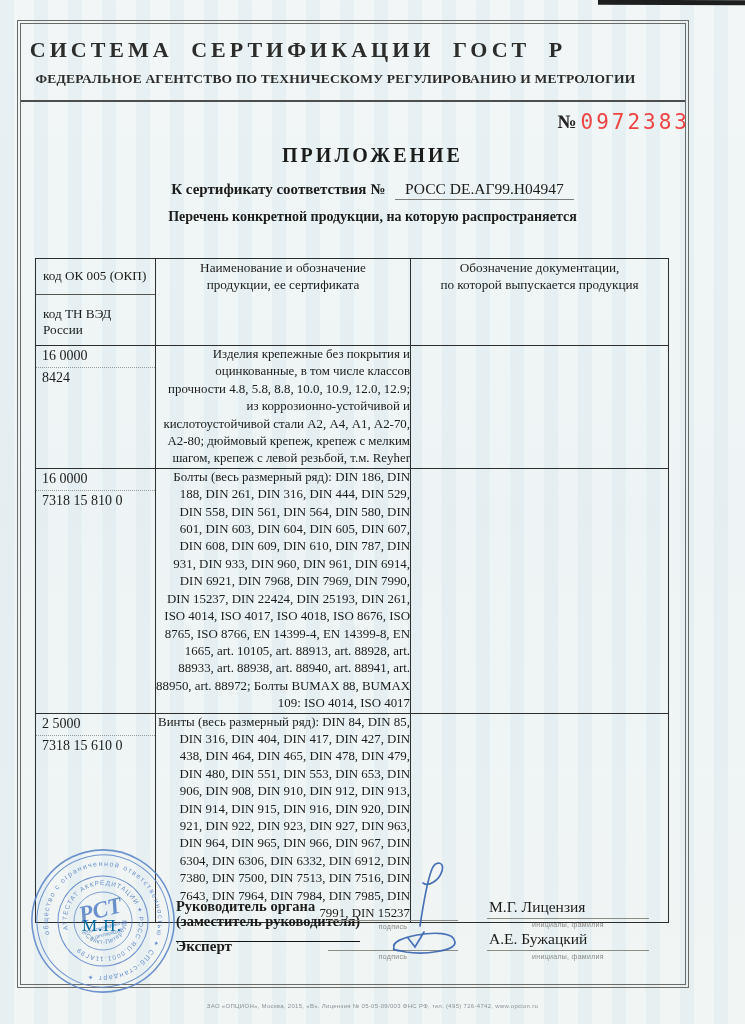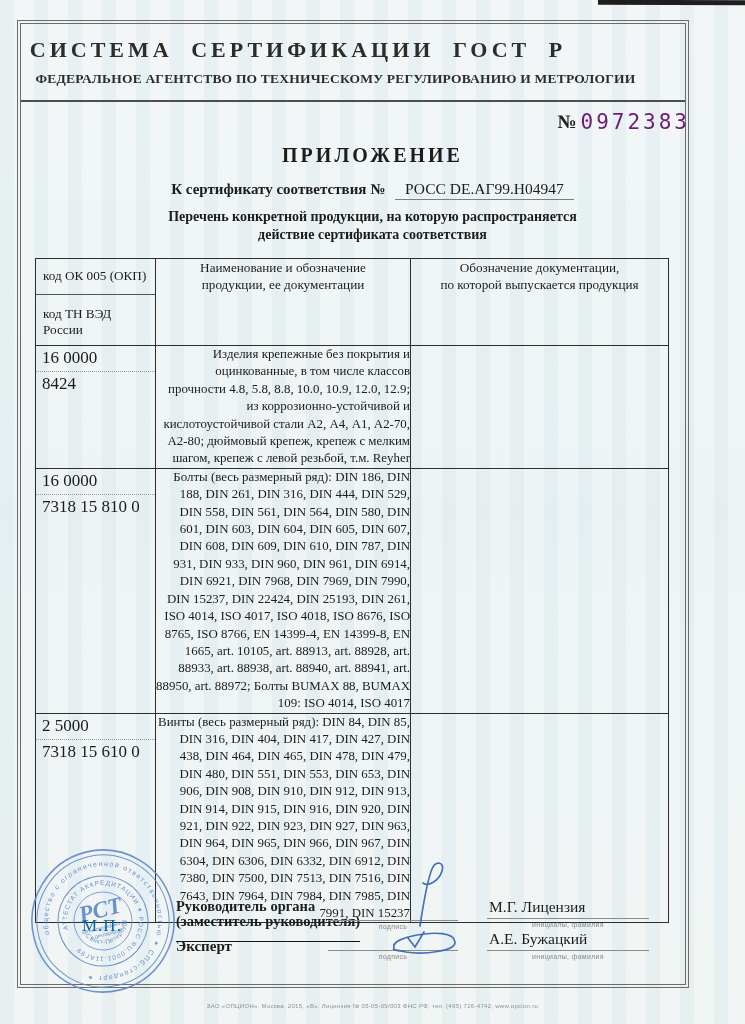--- a/index.html
+++ b/index.html
@@ -16,34 +16,34 @@
   
   .frame{left:17px;top:20px;width:672px;height:968px;border:4px double #6b6b68;box-sizing:border-box;background:transparent;}
   .hdr-rule{left:21px;top:100px;width:664px;height:0;border-top:2px solid #4e4e4c;}
   .hdr-title{left:0;top:37px;width:596px;text-align:center;font-size:22px;font-weight:bold;
              letter-spacing:4px;word-spacing:9px;color:#2c2c2a;}
   .hdr-agency{left:0;top:71px;width:671px;text-align:center;font-size:13.5px;font-weight:bold;
               letter-spacing:.2px;color:#2c2c2a;}
   .serial{left:0;top:110px;width:690px;text-align:right;}
   .serial .no{font-size:19px;font-weight:bold;color:#232323;vertical-align:middle;}
   .serial .digits{font-family:"DejaVu Sans Mono", monospace;font-size:21px;letter-spacing:3px;
-                  color:#701a75;vertical-align:middle;}
+                  color:#ef4444;vertical-align:middle;}
   .appendix-title{left:0;top:144px;width:745px;text-align:center;font-size:20px;font-weight:bold;letter-spacing:3px;}
   .cert-line{left:0;top:180px;width:745px;text-align:center;font-size:15px;}
   .cert-line .lbl{font-weight:bold;}
   .cert-line .num{display:inline-block;border-bottom:1px solid #7d7d7a;padding:0 10px 1px 10px;margin-left:6px;font-size:15.5px;}
   .subtitle{left:0;top:208px;width:745px;text-align:center;font-size:14px;font-weight:bold;line-height:18px;}
   
   table.products{position:absolute;left:35px;top:258px;width:633px;border-collapse:collapse;table-layout:fixed;}
   table.products th, table.products td{border:1.5px solid #2e2e2c;vertical-align:top;padding:0;box-sizing:border-box;}
   th{font-weight:normal;}
   .c1h-top{padding:9px 4px 10px 7px;text-align:left;font-size:13.2px;border-bottom:1px solid #55554f;}
   .c1h-bot{padding:11px 4px 7px 7px;text-align:left;font-size:13.2px;}
   .hdr-mid{padding:12px 6px;text-align:center;font-size:13.2px;line-height:17px;vertical-align:middle;}
-  td.codes{font-size:17px;}
+  td.codes{font-size:14px;}
   .okp{padding:2px 4px 3px 6px;border-bottom:1px dotted #9a9a94;}
   .tnved{padding:2px 4px 0 6px;}
   td.desc{font-size:12.9px;line-height:17.4px;padding:1px 6px 2px 7px;text-align:right;}
   tr.r1{height:108px;} tr.r2{height:202px;} tr.r3{height:180px;} tr.rh{height:62px;}
   
   .mp{left:82px;top:916px;font-size:17px;letter-spacing:1px;color:#0369a1;}
   .role1{left:176px;top:899px;font-weight:bold;font-size:14.5px;line-height:15px;}
   .role1 .u{border-bottom:1.6px solid #151515;display:inline-block;padding-bottom:12px;}
   .role2{left:176px;top:938px;font-weight:bold;font-size:15px;}
   .sigline{width:130px;}
@@ -75,38 +75,37 @@
 
 <div class="abs appendix-title">ПРИЛОЖЕНИЕ</div>
 
 <div class="abs cert-line">
   <span class="lbl">К сертификату соответствия №</span>
   <span class="num">РОСС DE.АГ99.Н04947</span>
 </div>
 
 <div class="abs subtitle">
   <div>Перечень конкретной продукции,  на которую распространяется</div>
-  <div>действие сертификата соответствия</div>
 </div>
 
 <table class="products">
   <colgroup>
       <col style="width:120px">
       <col style="width:255px">
       <col style="width:258px">
     </colgroup>
   <tbody>
       <tr class="rh">
     <th>
       <div class="c1h-top">код ОК 005 (ОКП)</div>
       <div class="c1h-bot">код ТН ВЭД России</div>
     </th>
     <th class="hdr-mid">
       <div>Наименование и обозначение</div>
-      <div>продукции, ее документации</div>
+      <div>продукции, ее сертификата</div>
     </th>
     <th class="hdr-mid">
       <div>Обозначение документации,</div>
       <div>по которой выпускается продукция</div>
     </th>
   </tr>
   <tr class="r1">
     <td class="codes">
       <div class="okp">16 0000</div>
       <div class="tnved">8424</div>

